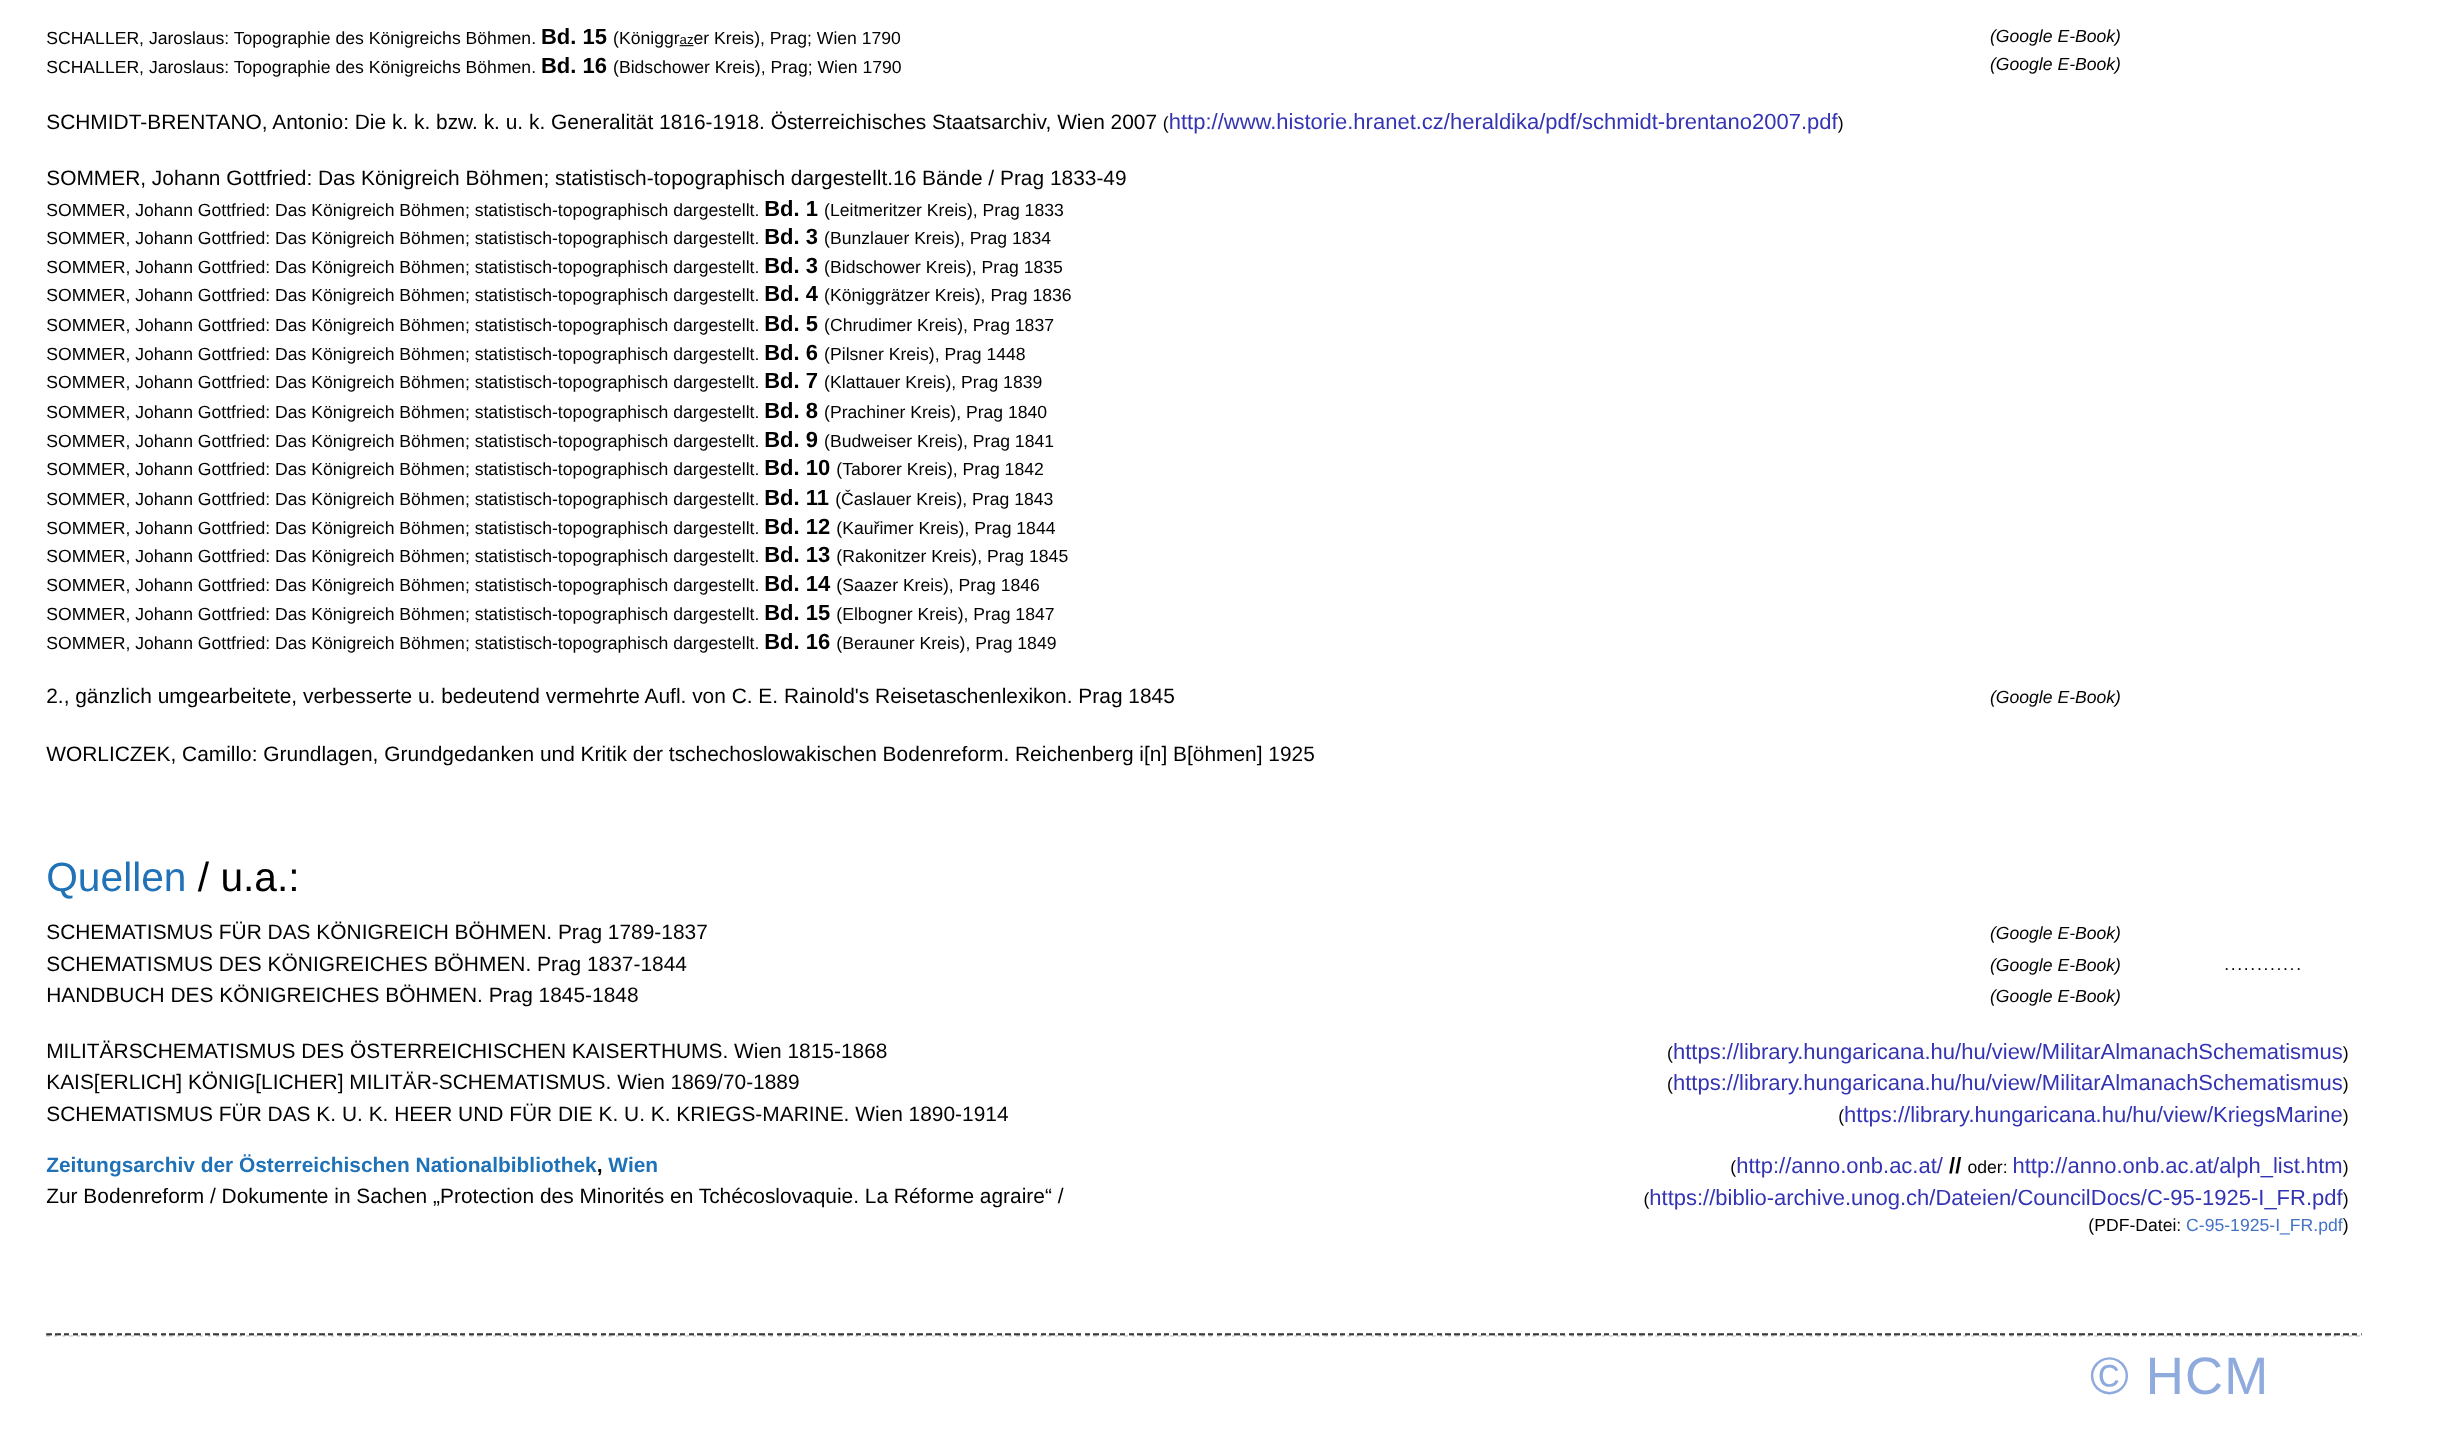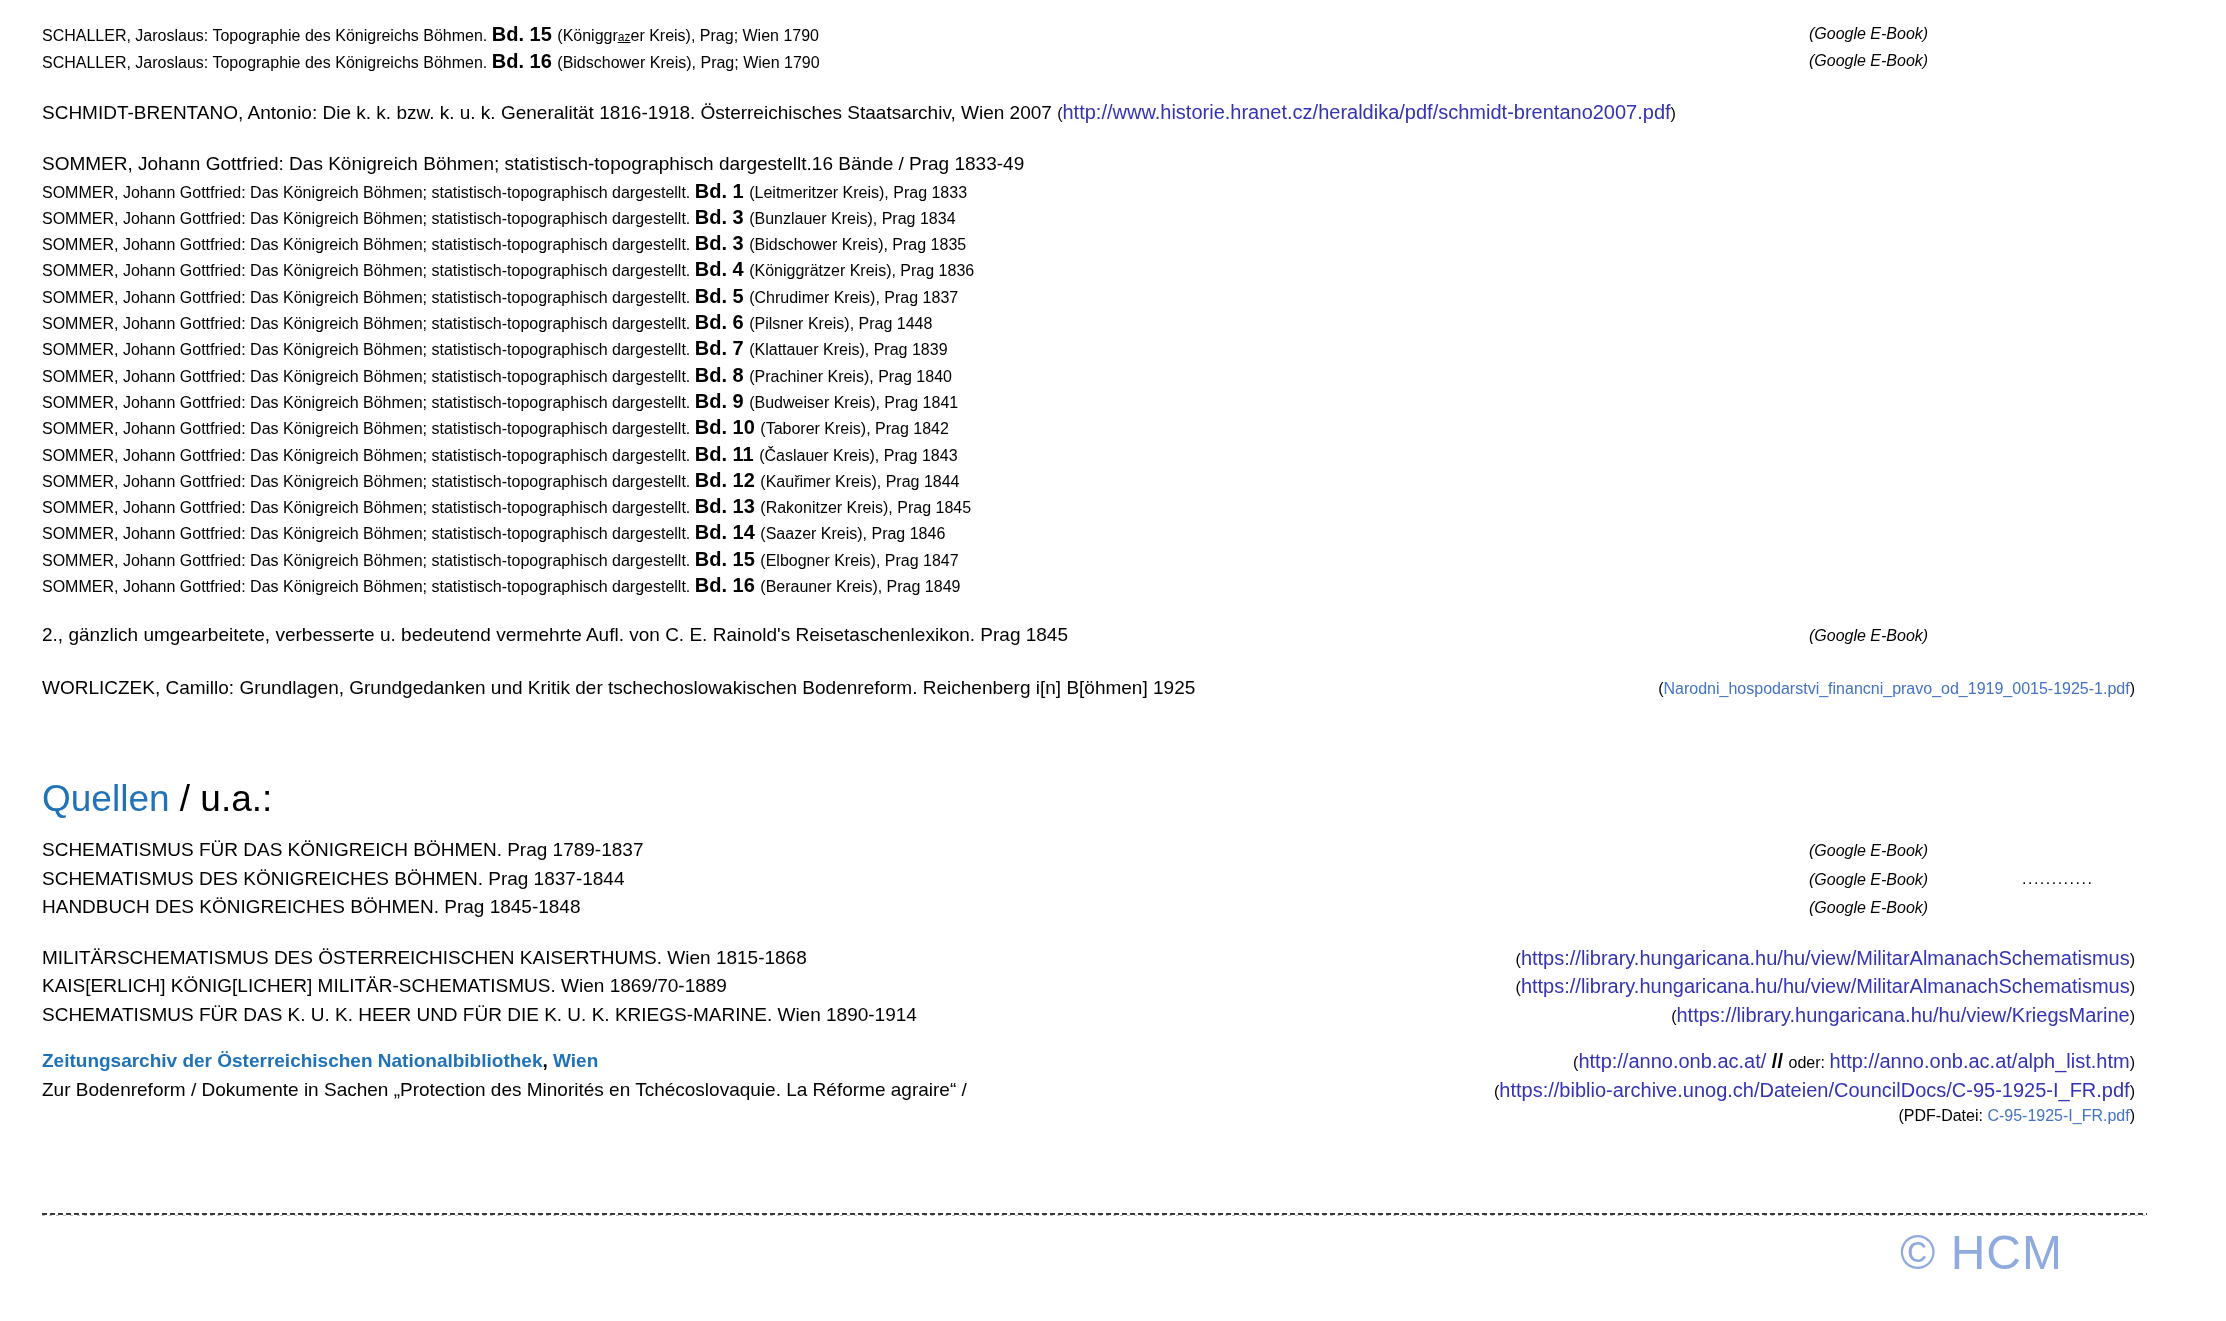--- a/index.html
+++ b/index.html
@@ -69,21 +69,21 @@
     <div class="row small"><span class="seg-sn">SOMMER, Johann Gottfried: Das Königreich Böhmen; statistisch-topographisch dargestellt. </span><span class="seg-sb">Bd. 10 </span><span class="seg-sn">(Taborer Kreis), Prag 1842</span></div>
     <div class="row small"><span class="seg-sn">SOMMER, Johann Gottfried: Das Königreich Böhmen; statistisch-topographisch dargestellt. </span><span class="seg-sb">Bd. 11 </span><span class="seg-sn">(Časlauer Kreis), Prag 1843</span></div>
     <div class="row small"><span class="seg-sn">SOMMER, Johann Gottfried: Das Königreich Böhmen; statistisch-topographisch dargestellt. </span><span class="seg-sb">Bd. 12 </span><span class="seg-sn">(Kauřimer Kreis), Prag 1844</span></div>
     <div class="row small"><span class="seg-sn">SOMMER, Johann Gottfried: Das Königreich Böhmen; statistisch-topographisch dargestellt. </span><span class="seg-sb">Bd. 13 </span><span class="seg-sn">(Rakonitzer Kreis), Prag 1845</span></div>
     <div class="row small"><span class="seg-sn">SOMMER, Johann Gottfried: Das Königreich Böhmen; statistisch-topographisch dargestellt. </span><span class="seg-sb">Bd. 14 </span><span class="seg-sn">(Saazer Kreis), Prag 1846</span></div>
     <div class="row small"><span class="seg-sn">SOMMER, Johann Gottfried: Das Königreich Böhmen; statistisch-topographisch dargestellt. </span><span class="seg-sb">Bd. 15 </span><span class="seg-sn">(Elbogner Kreis), Prag 1847</span></div>
     <div class="row small"><span class="seg-sn">SOMMER, Johann Gottfried: Das Königreich Böhmen; statistisch-topographisch dargestellt. </span><span class="seg-sb">Bd. 16 </span><span class="seg-sn">(Berauner Kreis), Prag 1849</span></div>
     <div style="height: 22px;"></div>
     <div class="row large"><span class="seg-n">2., gänzlich umgearbeitete, verbesserte u. bedeutend vermehrte Aufl. von C. E. Rainold's Reisetaschenlexikon. Prag 1845</span><span class="right-tab"><span class="seg-sn">(Google E-Book)</span></span></div>
     <div style="height: 24px;"></div>
-    <div class="row large"><span class="seg-n">WORLICZEK, Camillo: Grundlagen, Grundgedanken und Kritik der tschechoslowakischen Bodenreform. Reichenberg i[n] B[öhmen] 1925</span><span class="right-end"><span class="seg-sn">(</span><span class="seg-sll">Narodni_hospodarstvi_financni_pravo_od_1919_0015-1925-1.pdf</span><span class="seg-sn">)</span></span></div>
+    <div class="row large"><span class="seg-n">WORLICZEK, Camillo: Grundlagen, Grundgedanken und Kritik der tschechoslowakischen Bodenreform. Reichenberg i[n] B[öhmen] 1925</span></div>
     <div style="height: 74px;"></div>
     <div class="row heading"><span class="seg-hq">Quellen</span><span class="seg-hn"> / u.a.:</span></div>
     <div style="height: 14px;"></div>
     <div class="row large"><span class="seg-n">SCHEMATISMUS FÜR DAS KÖNIGREICH BÖHMEN. Prag 1789-1837</span><span class="right-tab"><span class="seg-sn">(Google E-Book)</span></span></div>
     <div class="row large"><span class="seg-n">SCHEMATISMUS DES KÖNIGREICHES BÖHMEN. Prag 1837-1844</span><span class="right-tab"><span class="seg-sn">(Google E-Book)</span></span><span class="right-dots"><span class="seg-sn">............</span></span></div>
     <div class="row large"><span class="seg-n">HANDBUCH DES KÖNIGREICHES BÖHMEN. Prag 1845-1848</span><span class="right-tab"><span class="seg-sn">(Google E-Book)</span></span></div>
     <div style="height: 22px;"></div>
     <div class="row large"><span class="seg-n">MILITÄRSCHEMATISMUS DES ÖSTERREICHISCHEN KAISERTHUMS. Wien 1815-1868</span><span class="right-end"><span class="seg-sn">(</span><span class="seg-slk">https://library.hungaricana.hu/hu/view/MilitarAlmanachSchematismus</span><span class="seg-sn">)</span></span></div>
     <div class="row large"><span class="seg-n">KAIS[ERLICH] KÖNIG[LICHER] MILITÄR-SCHEMATISMUS. Wien 1869/70-1889</span><span class="right-end"><span class="seg-sn">(</span><span class="seg-slk">https://library.hungaricana.hu/hu/view/MilitarAlmanachSchematismus</span><span class="seg-sn">)</span></span></div>
     <div class="row large"><span class="seg-n">SCHEMATISMUS FÜR DAS K. U. K. HEER UND FÜR DIE K. U. K. KRIEGS-MARINE. Wien 1890-1914</span><span class="right-end"><span class="seg-sn">(</span><span class="seg-slk">https://library.hungaricana.hu/hu/view/KriegsMarine</span><span class="seg-sn">)</span></span></div>

